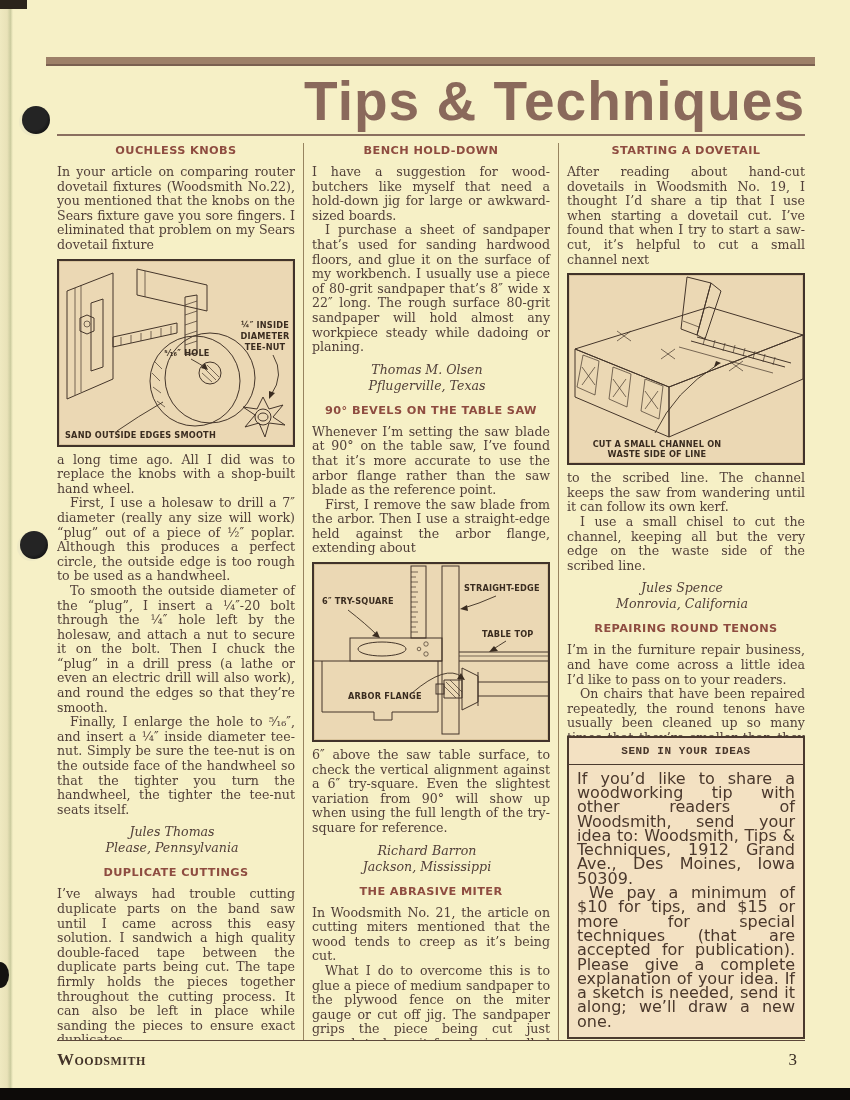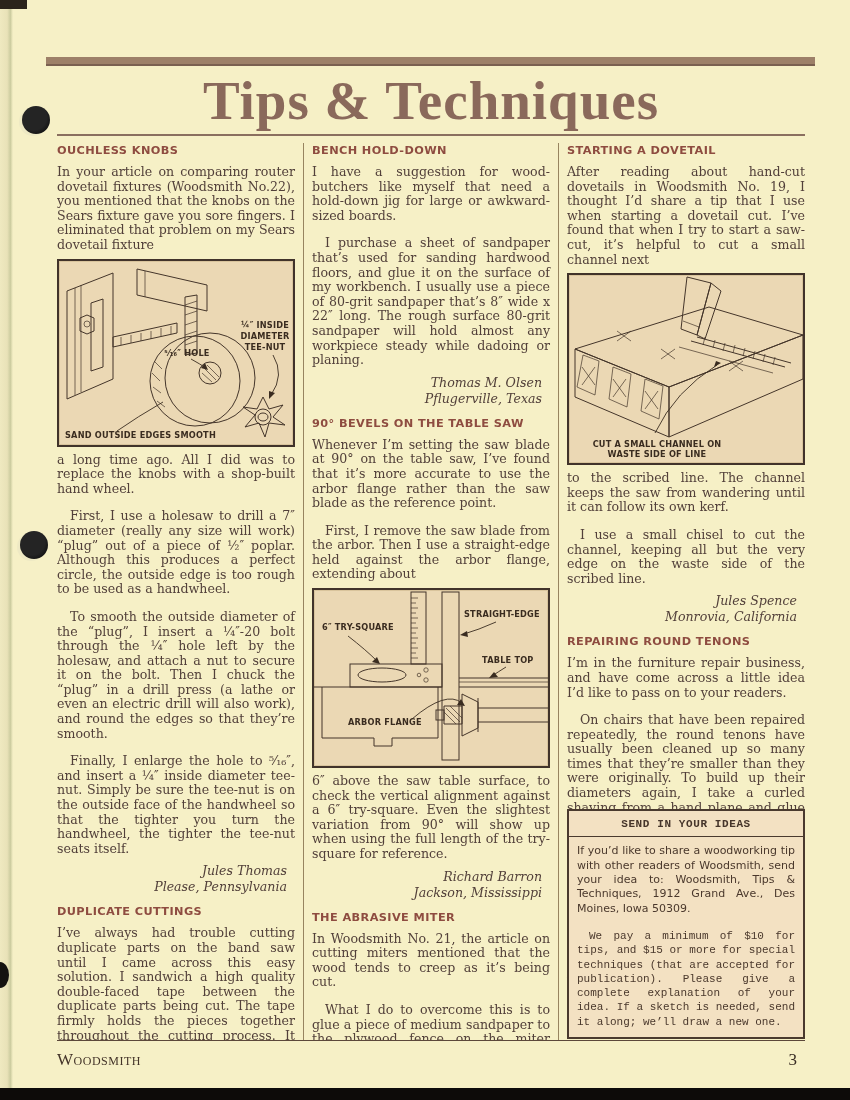--- a/index.html
+++ b/index.html
@@ -8,50 +8,50 @@
   .page-edge{position:absolute;left:0;top:0;bottom:12px;width:13px;
     background:linear-gradient(90deg,#efe9c0,#e9e2b8 55%,#cccc9f 80%,#f6f0c6);}
   .corner-mark{position:absolute;left:0;top:0;width:27px;height:9px;background:#2b241b;}
   .bottom-bar{position:absolute;left:0;right:0;bottom:0;height:12px;background:#0d0b09;}
   .hole{position:absolute;border-radius:50%;background:radial-gradient(circle at 42% 40%,#242424 55%,#000 100%);box-shadow:-3px 2px 0 0 #eee9c4;}
   .hole1{left:22px;top:106px;width:28px;height:28px;}
   .hole2{left:20px;top:531px;width:28px;height:28px;}
   .hole3{left:-9px;top:962px;width:18px;height:26px;box-shadow:none;background:#141210;}
   .content{position:absolute;left:57px;top:0;width:748px;}
   .top-rule{margin:57px -10px 0 -11px;height:7px;background:#9d8068;border-bottom:2px solid#7a6050;}
-  .page-title{margin:4px 0 0;text-align:center;font-family:Liberation Serif, serif;font-weight:bold;
+  .page-title{margin:4px 0 0;text-align:right;font-family:Liberation Sans, sans-serif;font-weight:bold;
     font-size:55px;line-height:62px;color:#8a695b;letter-spacing:1px;}
   .title-rule{height:0;border-top:2px solid #8a6f5f;margin:2px 0 0;}
   .columns{display:flex;justify-content:space-between;height:899px;overflow:hidden;margin-top:5px;}
   .col{flex:0 0 238px;width:238px;position:relative;font-size:12.6px;line-height:14.6px;
     color:#52403a;text-align:justify;}
   .divider{flex:0 0 1px;background:#97845f;margin-top:2px;}
   .sec{font-family:"DejaVu Sans",sans-serif;font-weight:bold;font-size:11.3px;line-height:14px;
-    color:#8e4c40;text-align:left;letter-spacing:.4px;margin:10px 0 7px;}
+    color:#8e4c40;text-align:center;letter-spacing:.4px;margin:10px 0 7px;}
   .sec.first{margin-top:3px;}
   .col p{margin:0;}
-  .col p.ind{text-indent:13px;margin-top:13px;}
-  .sig{text-align:right;font-style:italic;font-size:12.6px;line-height:16px;margin:7px 8px 2px 0;}
+  .col p.ind{text-indent:13px;}
+  .sig{text-align:center;font-style:italic;font-size:12.6px;line-height:16px;margin:7px 8px 2px 0;}
   .illus{border:2px solid #41332a;background:#ebd8b4;margin:6px 0;box-shadow:inset 0 0 0 1px #d9c49c;}
   .illus svg{display:block;}
   .lbl{font-family:"DejaVu Sans",sans-serif;font-size:8.2px;font-weight:bold;fill:#3a2c20;letter-spacing:.2px;}
   .ln{stroke:#44352a;stroke-width:1;fill:none;}
   .thin{stroke:#44352a;stroke-width:.7;fill:none;}
   .arr{stroke:#3a2c20;stroke-width:.9;fill:none;}
   .ah{fill:#3a2c20;stroke:none;}
   .ideas-box{position:absolute;bottom:1px;left:0;right:0;border:2px solid #4a3a2e;background:#f3e1c2;}
   .ideas-head{font-family:Liberation Mono, monospace;font-weight:bold;font-size:11px;letter-spacing:.6px;
     color:#46352a;text-align:center;padding:6px 4px 5px;border-bottom:1.5px solid #4a3a2e;}
-  .ideas-body{padding:7px 8px 8px;font-family:"DejaVu Sans",sans-serif;font-size:11px;
+  .ideas-body{padding:7px 8px 8px;font-family:"DejaVu Sans",sans-serif;font-size:16px;
     line-height:14.3px;color:#4a382c;text-align:justify;}
   .ideas-body p{margin:0;}
-  .ideas-body p.ind{text-indent:12px;font-family:Liberation Mono, monospace;}
+  .ideas-body p.ind{text-indent:12px;}
   .footer-rule{border-top:1.5px solid #5c483a;}
   .footer{display:flex;justify-content:space-between;align-items:baseline;padding-top:9px;}
-  .brand{font-family:"Liberation Serif",serif;font-variant:small-caps;font-weight:400;
+  .brand{font-family:"Liberation Serif",serif;font-variant:small-caps;font-weight:700;
     font-size:17px;color:#443429;letter-spacing:.5px;}
   .pagenum{font-family:"Liberation Serif",serif;font-size:17px;color:#382c23;margin-right:8px;}
 </style>
 </head>
 <body>
 
 <div class="page">
   <div class="page-edge"></div>
   <div class="corner-mark"></div>
   <div class="hole hole1"></div>

